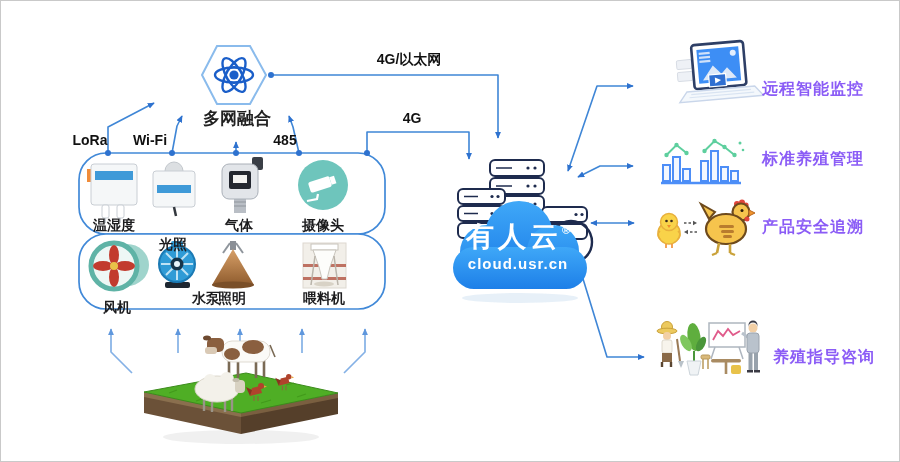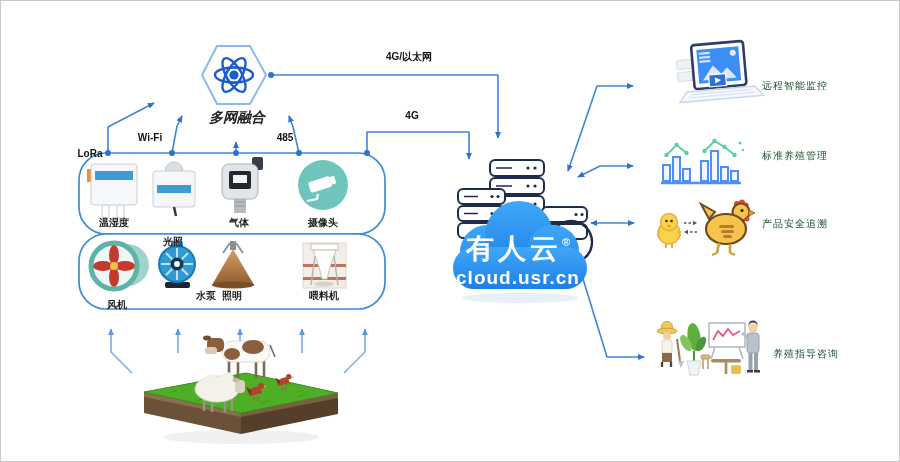--- a/index.html
+++ b/index.html
@@ -4,35 +4,35 @@
 <style>
   html,body{margin:0;padding:0;background:#fff;}
   .canvas{
     position:relative;width:900px;height:462px;box-sizing:border-box;
     background:#ffffff;border:1px solid #c9c9c9;overflow:hidden;
     font-family:"Liberation Sans",sans-serif;
   }
   .art{position:absolute;left:0;top:0;width:900px;height:462px;}
   .lbl{
     position:absolute;transform:translateX(-50%);white-space:nowrap;
-    color:#1c1c1e;font-size:10px;font-weight:700;line-height:1;
+    color:#1c1c1e;font-size:14px;font-weight:700;line-height:1;
   }
   .net-lbl{font-weight:600;color:#111;}
-  .gw-lbl{font-size:14px;font-weight:600;color:#222;font-style:italic;}
+  .gw-lbl{font-size:17px;font-weight:600;color:#222;}
   .svc-lbl{
-    position:absolute;white-space:nowrap;color:#14532d;
-    font-size:10px;font-weight:400;letter-spacing:1px;line-height:1;
+    position:absolute;white-space:nowrap;color:#8b5cf6;
+    font-size:16px;font-weight:700;letter-spacing:1px;line-height:1;
   }
   .cloud-text{
     position:absolute;left:517px;top:222px;transform:translateX(-50%);
-    text-align:center;color:#ffffff;line-height:1;z-index:3;margin-top:12px;
+    text-align:center;color:#ffffff;line-height:1;z-index:3;
   }
   .cloud-name{font-size:28px;font-weight:700;letter-spacing:4px;}
   .cloud-reg{font-size:11px;font-weight:700;vertical-align:12px;letter-spacing:0;}
-  .cloud-domain{font-size:19px;font-weight:700;margin-top:5px;letter-spacing:1px;}
+  .cloud-domain{font-size:15px;font-weight:700;margin-top:5px;letter-spacing:1px;}
 </style>
 </head>
 <body>
 
 <div class="canvas">
 
   <svg class="art" viewBox="0 0 900 462">
     <defs>
       <marker id="ah" markerUnits="userSpaceOnUse" markerWidth="9" markerHeight="8" refX="6.2" refY="3" orient="auto-start-reverse">
         <path d="M0,0 L7,3 L0,6 Z" fill="#2e72cf"></path>
@@ -410,21 +410,21 @@
         <line x1="98" y1="19" x2="91" y2="14" stroke="#b9c2cc" stroke-width="3"></line>
         <rect x="96" y="14" width="12" height="20" rx="3" fill="#b9c2cc" stroke="#9aa3ad"></rect>
         <rect x="97.5" y="34" width="4" height="17" fill="#98a2ac"></rect>
         <rect x="103" y="34" width="4" height="17" fill="#98a2ac"></rect>
         <rect x="96" y="51" width="6" height="2.5" fill="#3a3a44"></rect>
         <rect x="103" y="51" width="6" height="2.5" fill="#3a3a44"></rect>
       </g>
     </g>
   </svg>
 
-  <div class="lbl net-lbl" style="left:89px;top:148px;">LoRa</div>
+  <div class="lbl net-lbl" style="left:89px;top:132px;">LoRa</div>
   <div class="lbl net-lbl" style="left:149px;top:132px;">Wi-Fi</div>
   <div class="lbl net-lbl" style="left:284px;top:132px;">485</div>
   <div class="lbl net-lbl" style="left:408px;top:51px;">4G/以太网</div>
   <div class="lbl net-lbl" style="left:411px;top:110px;">4G</div>
 
   <div class="lbl gw-lbl" style="left:236px;top:109px;">多网融合</div>
 
   <div class="lbl" style="left:113px;top:217px;">温湿度</div>
   <div class="lbl" style="left:172px;top:217px;margin-top:19px;">光照</div>
   <div class="lbl" style="left:238px;top:217px;">气体</div>

